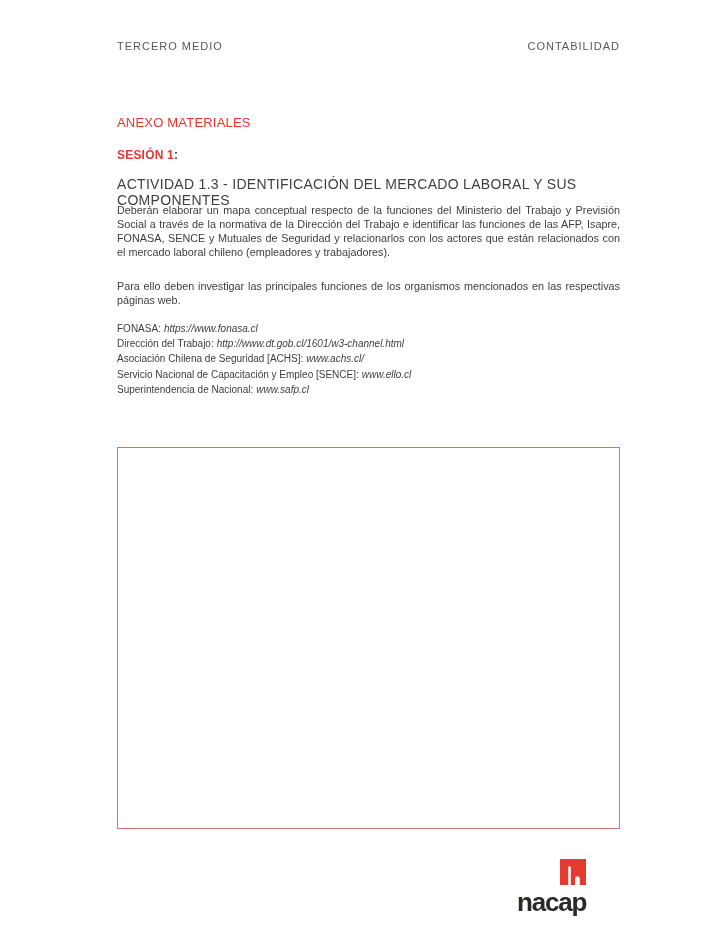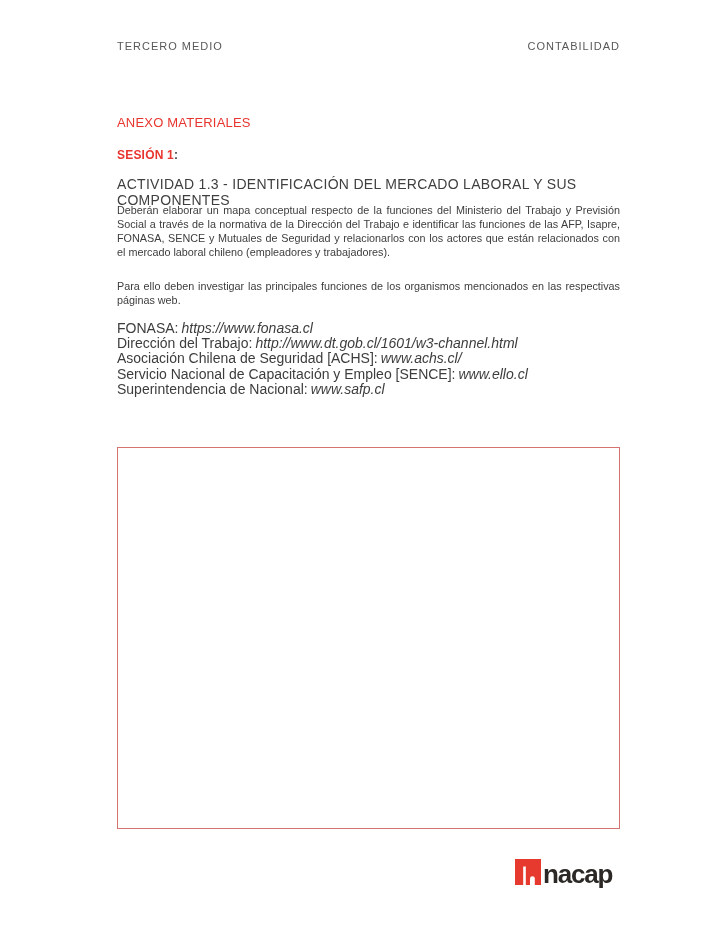--- a/index.html
+++ b/index.html
@@ -68,21 +68,21 @@
     text-align: justify;
   }
   .para-1 { top: 203px; }
   .para-2 { top: 279px; }
 
   .links-block {
     position: absolute;
     left: 117px;
     top: 321px;
     width: 503px;
-    font-size: 14px;
+    font-size: 10px;
     line-height: 15.2px;
     color: #3d3d3d;
   }
   .link-row { white-space: nowrap; }
   .link-url { font-style: italic; margin-left: 3px; }
 
   .work-area-box {
     position: absolute;
     left: 117px;
     top: 447px;
@@ -90,21 +90,22 @@
     height: 382px;
     border: 1px solid #d4736f;
     background: #ffffff;
   }
 
   .logo {
     position: absolute;
     left: 515px;
     top: 859px;
     display: flex;
-    align-items: center;
+    align-items: flex-end;
+    flex-direction: column;
   }
   .logo-mark { display: block; }
   .logo-text {
     font-size: 26px;
     font-weight: bold;
     letter-spacing: -1.2px;
     line-height: 26px;
     color: #2b2826;
     margin-left: 2px;
   }

